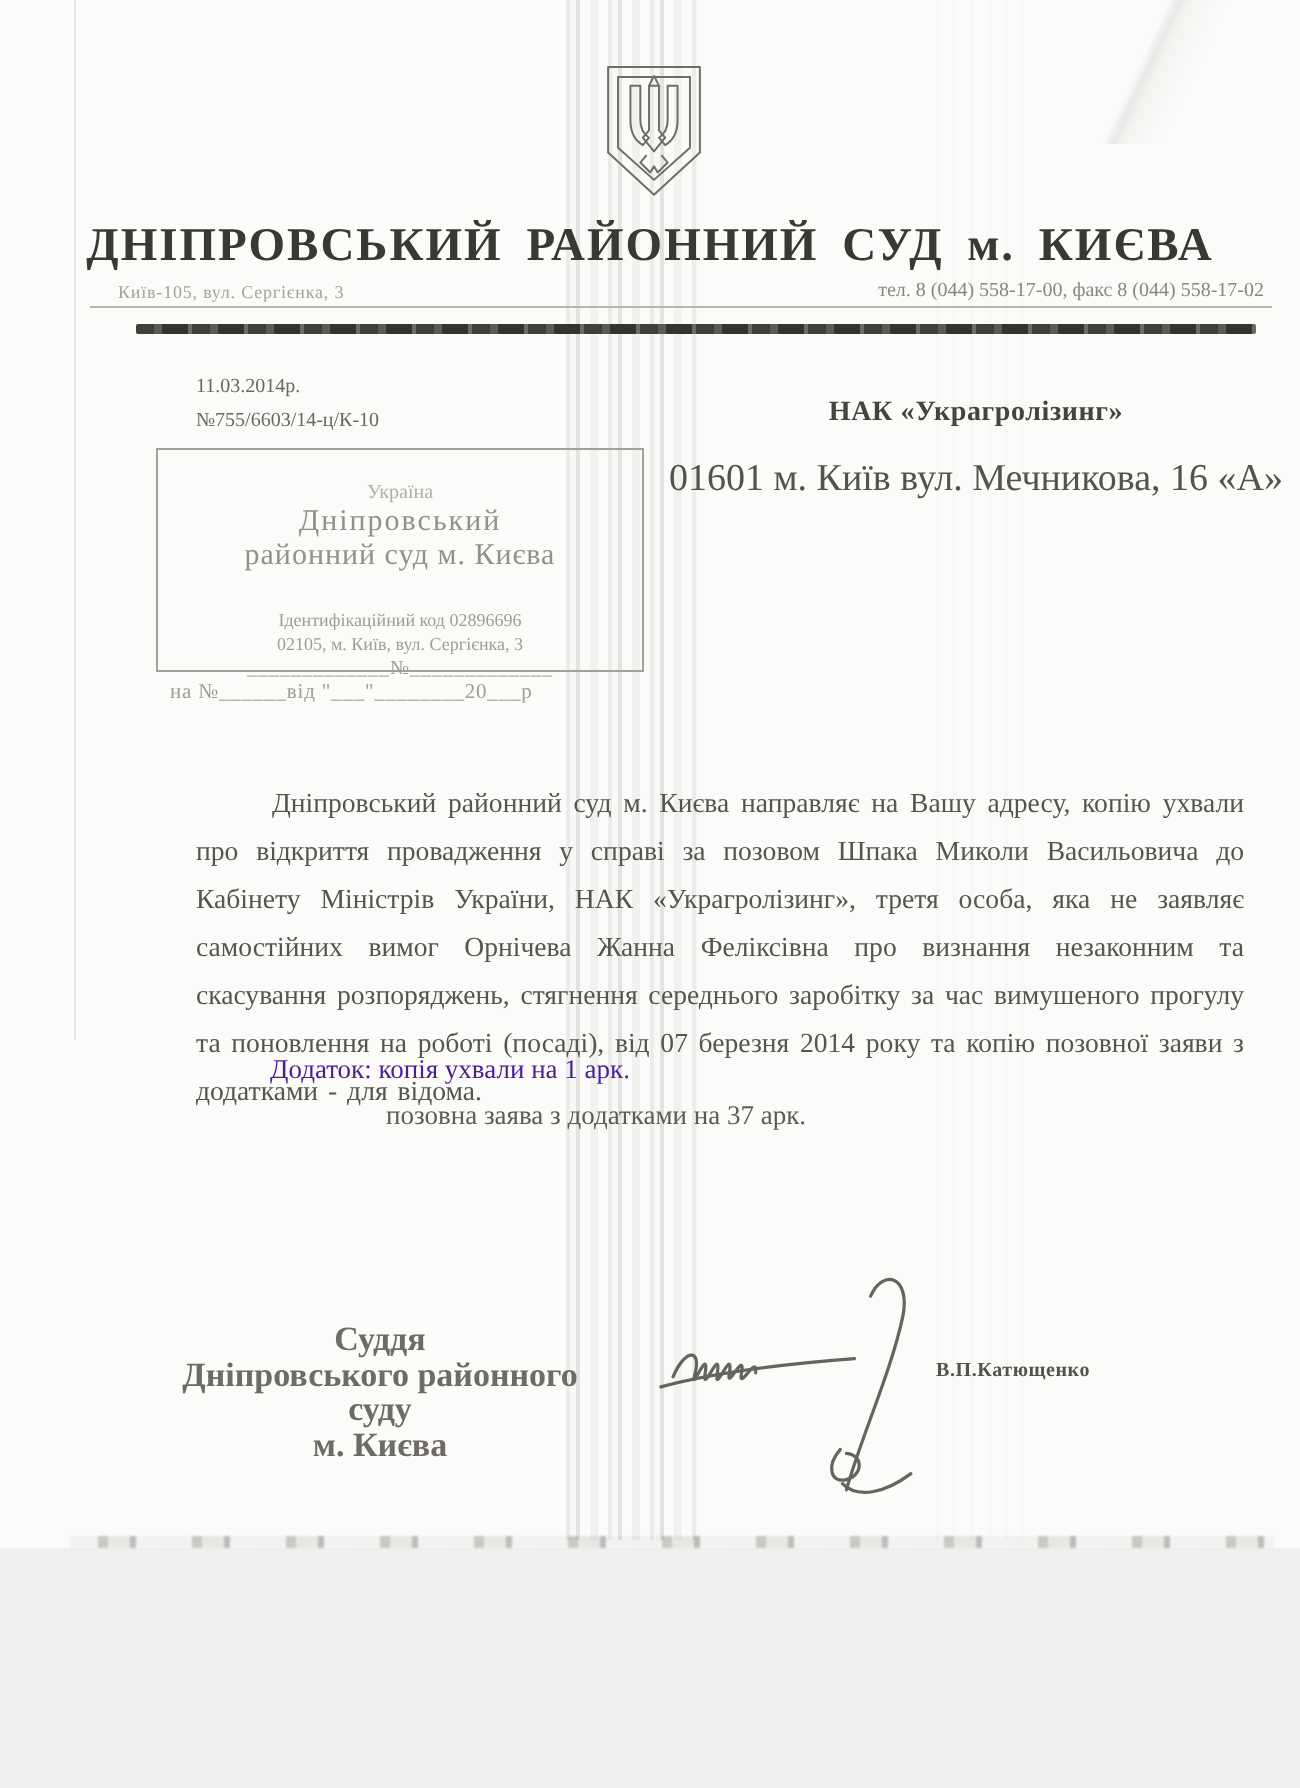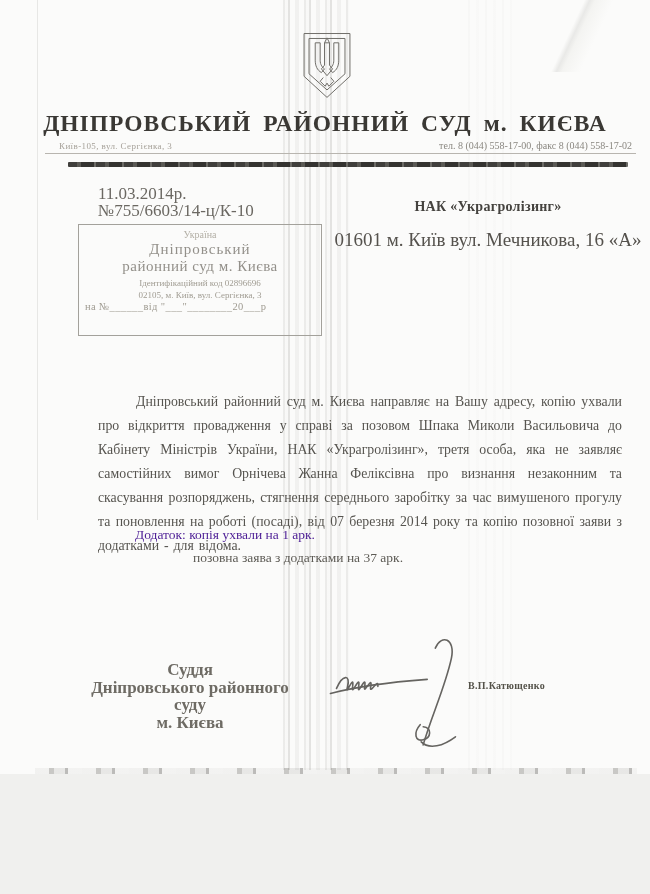--- a/index.html
+++ b/index.html
@@ -30,32 +30,32 @@
   .subheader { position:absolute; left:45px; top:134px; width:591px; height:20px;
     display:flex; justify-content:space-between; align-items:flex-end;
     border-bottom:1px solid #b8b5af; padding:0 4px 2px 14px; }
   .addr-left { font-size:9px; color:#a6a199; letter-spacing:.4px; }
   .phone-right { font-size:10px; color:#8a8780; }
   .thick-rule { position:absolute; left:68px; top:162px; width:560px; height:5px; border-radius:1px;
     background:repeating-linear-gradient(90deg, #403f3c 0 9px, #5a5954 9px 13px, #343330 13px 26px, #6b6a65 26px 28px);
     filter:blur(.3px); }
 
   
-  .ref-block { position:absolute; left:98px; top:185px; font-size:17px; color:#6b6862; line-height:17px; }
+  .ref-block { position:absolute; left:98px; top:185px; font-size:10px; color:#6b6862; line-height:17px; }
   .recipient { position:absolute; left:332px; top:199px; width:312px; text-align:center; color:#45433f; }
   .recipient .r-name { font-size:14px; font-weight:bold; letter-spacing:.3px; }
   .recipient .r-addr { font-size:19px; margin-top:14px; color:#55524d; }
 
   
   .stamp { position:absolute; left:78px; top:224px; width:244px; height:112px;
-    border:1px solid #a3a19b; color:#a09c92; text-align:center; padding-top:4px; }
+    border:1px solid #a3a19b; color:#a09c92; text-align:center; padding-top:16px; }
   .stamp .s1 { font-size:10px; color:#b3afa5; }
   .stamp .s2 { font-size:15px; letter-spacing:1px; margin-top:1px; color:#93908a; }
   .stamp .s3 { font-size:15px; letter-spacing:.5px; color:#93908a; }
-  .stamp .s4 { font-size:9px; margin-top:3px; }
+  .stamp .s4 { font-size:9px; margin-top:18px; }
   .stamp .s5 { font-size:9px; margin-top:2px; }
   .stamp .s6 { font-size:10px; margin-top:2px; letter-spacing:.5px; }
   .stamp .s7 { font-size:10.5px; margin-top:1px; text-align:left; padding:0 6px; letter-spacing:.4px; }
 
   
   .body-par { position:absolute; left:98px; top:350px; width:524px; font-size:13.8px; line-height:24px;
     color:#56544f; text-align:justify; text-align-last:left; text-indent:38px; word-spacing:1.5px;margin-top:40px; }
 
   .attach-1 { position:absolute; left:135px; top:527px; font-size:13.5px; color:#4c1d95; }
   .attach-2 { position:absolute; left:193px; top:550px; font-size:13.5px; color:#5d5b55; }
@@ -106,20 +106,21 @@
     <div class="r-name">НАК «Украгролізинг»</div>
     <div class="r-addr">01601 м. Київ вул. Мечникова, 16 «А»</div>
   </div>
 
   <div class="stamp">
     <div class="s1">Україна</div>
     <div class="s2">Дніпровський</div>
     <div class="s3">районний суд м. Києва</div>
     <div class="s4">Ідентифікаційний код 02896696</div>
     <div class="s5">02105, м. Київ, вул. Сергієнка, 3</div>
+    <div class="s6">_____________№_____________</div>
     <div class="s7">на №______від "___"________20___р</div>
   </div>
 
   <p class="body-par">Дніпровський районний суд м. Києва направляє на Вашу адресу, копію ухвали про відкриття провадження у справі за позовом Шпака Миколи Васильовича до Кабінету Міністрів України, НАК «Украгролізинг», третя особа, яка не заявляє самостійних вимог Орнічева Жанна Феліксівна про визнання незаконним та скасування розпоряджень, стягнення середнього заробітку за час вимушеного прогулу та поновлення на роботі (посаді), від 07 березня 2014 року та копію позовної заяви з додатками - для відома.</p>
 
   <div class="attach-1">Додаток: копія ухвали на 1 арк.</div>
   <div class="attach-2">позовна заява з додатками на 37 арк.</div>
 
   <div class="judge-block">
     <div>Суддя</div>

